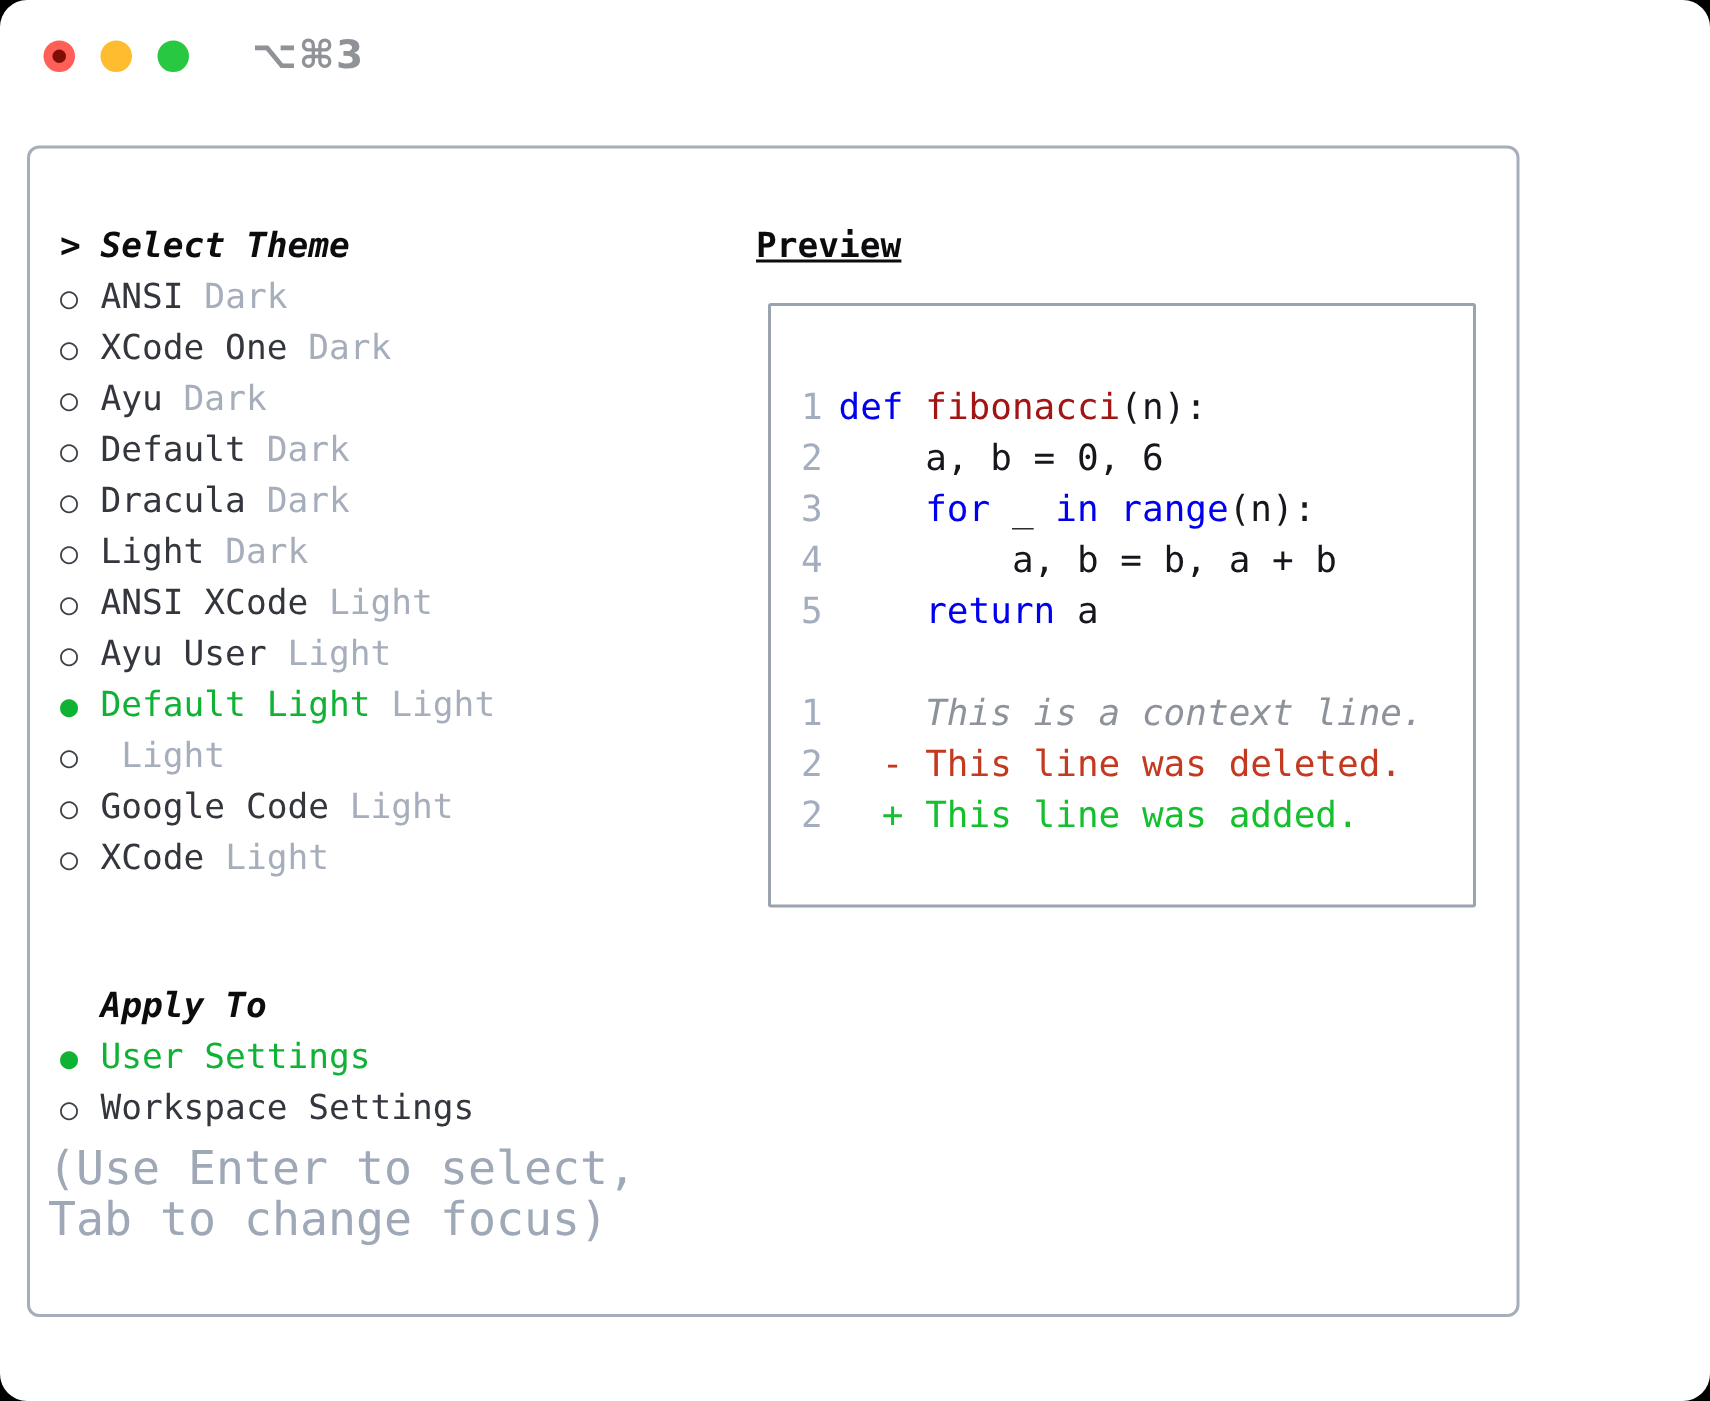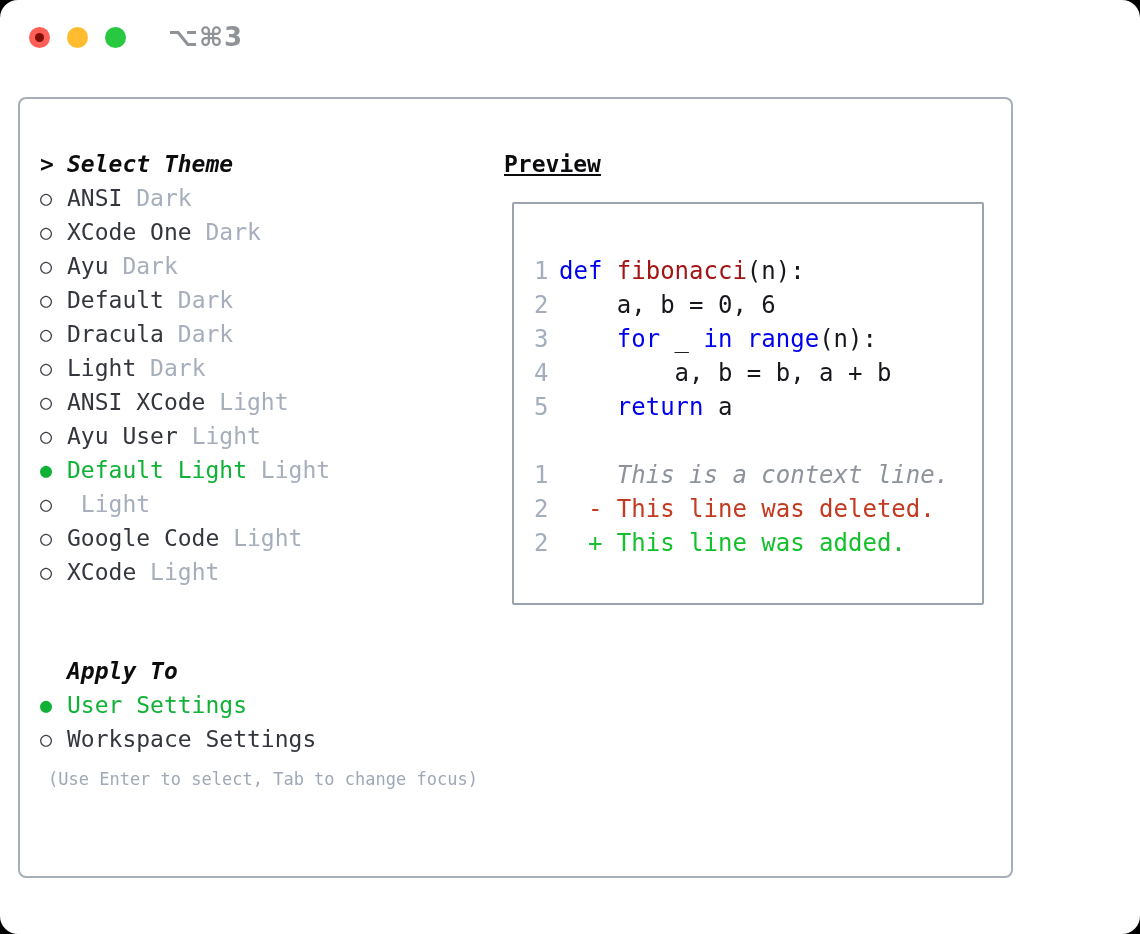--- a/index.html
+++ b/index.html
@@ -21,21 +21,21 @@
   .row{display:flex;align-items:center;height:34px;font-size:23px;white-space:pre;color:var(--c-item);}
   .marker{flex:none;width:27px;font-size:20px;color:#3c4048;}
   .marker.prompt{font-size:23px;font-weight:bold;color:#0c0c0e;}
   .marker.sel{color:var(--c-selected);}
   .hdr{font-weight:bold;color:#0c0c0e;font-style:italic;}
   .name{color:var(--c-item);}
   .name.sel{color:var(--c-selected);}
   .variant{color:var(--c-variant);}
   .theme-list{position:absolute;left:20px;top:48px;}
   .apply{position:absolute;left:20px;top:527px;margin-top:28px;}
-  .help{position:absolute;left:28px;top:663px;width:432px;font-size:17px;line-height:34px;
+  .help{position:absolute;left:12px;top:663px;width:432px;font-size:31px;line-height:34px;
         color:var(--c-help);white-space:pre-wrap;}
   
   .preview-title{position:absolute;left:484px;top:48px;height:34px;line-height:34px;
         font-size:23px;font-weight:bold;color:#0c0c0e;text-decoration:underline;}
   .preview-box{position:absolute;left:492px;top:103px;width:472px;height:403px;
         border:2px solid #9ba3ae;border-radius:2px;box-sizing:border-box;
         padding:50px 0 0 20px;overflow:hidden;}
   .code-line{display:flex;height:34px;line-height:34px;font-size:24px;white-space:pre;}
   .gutter{flex:none;width:25px;color:var(--c-gutter);}
   .tok-plain{color:var(--c-plain);}

